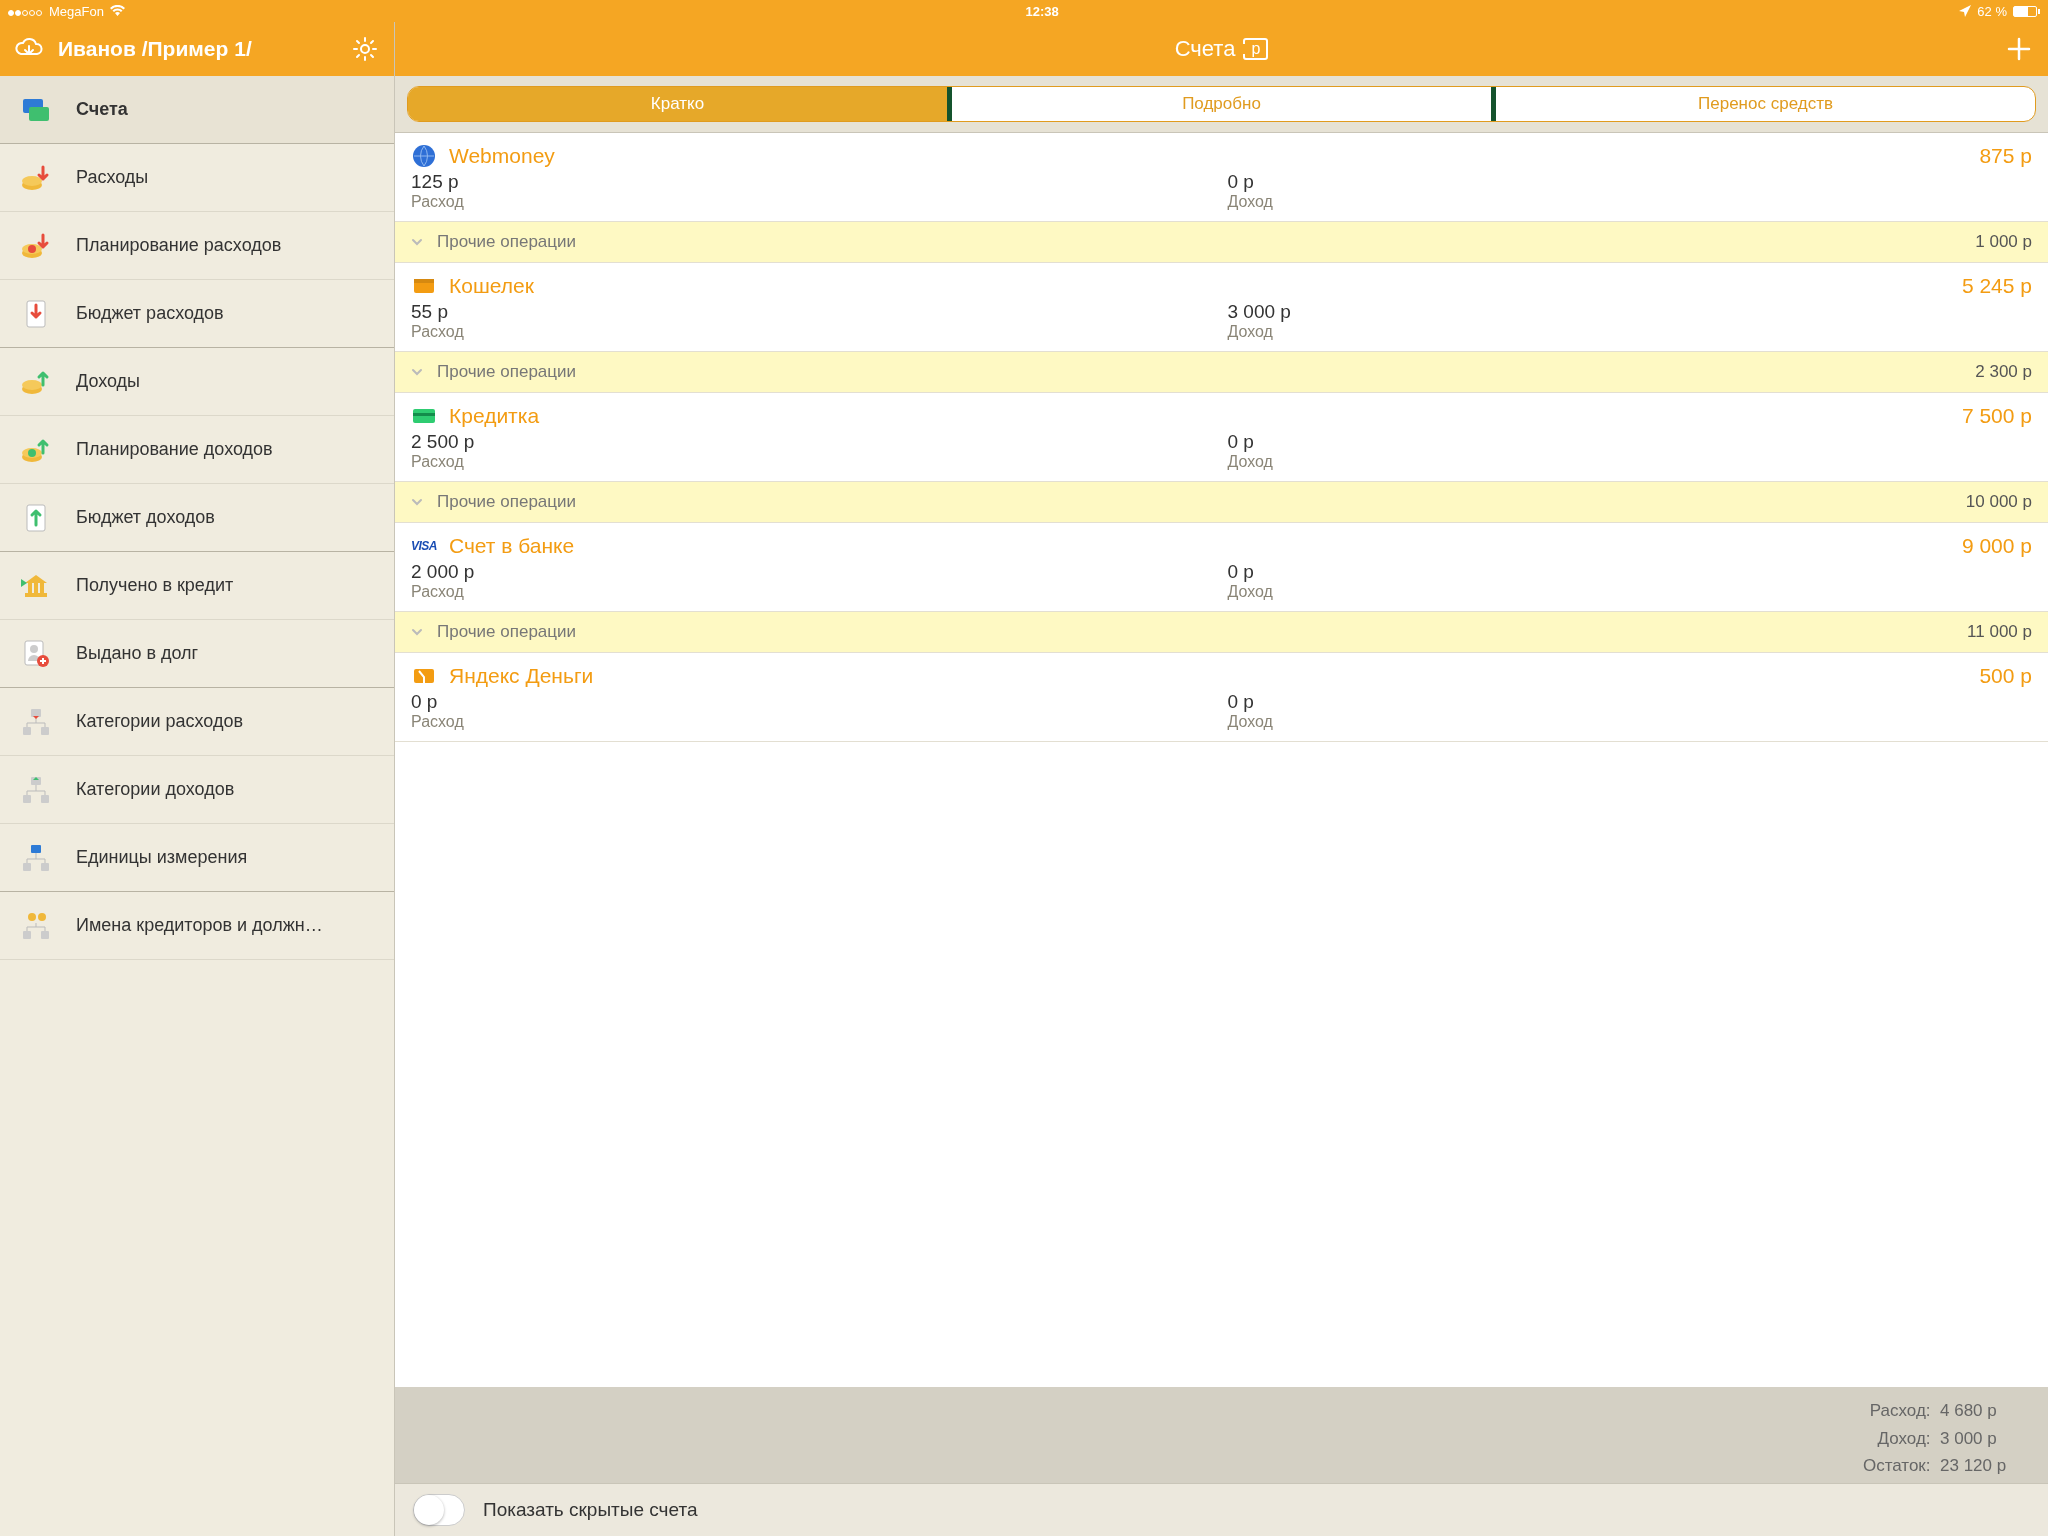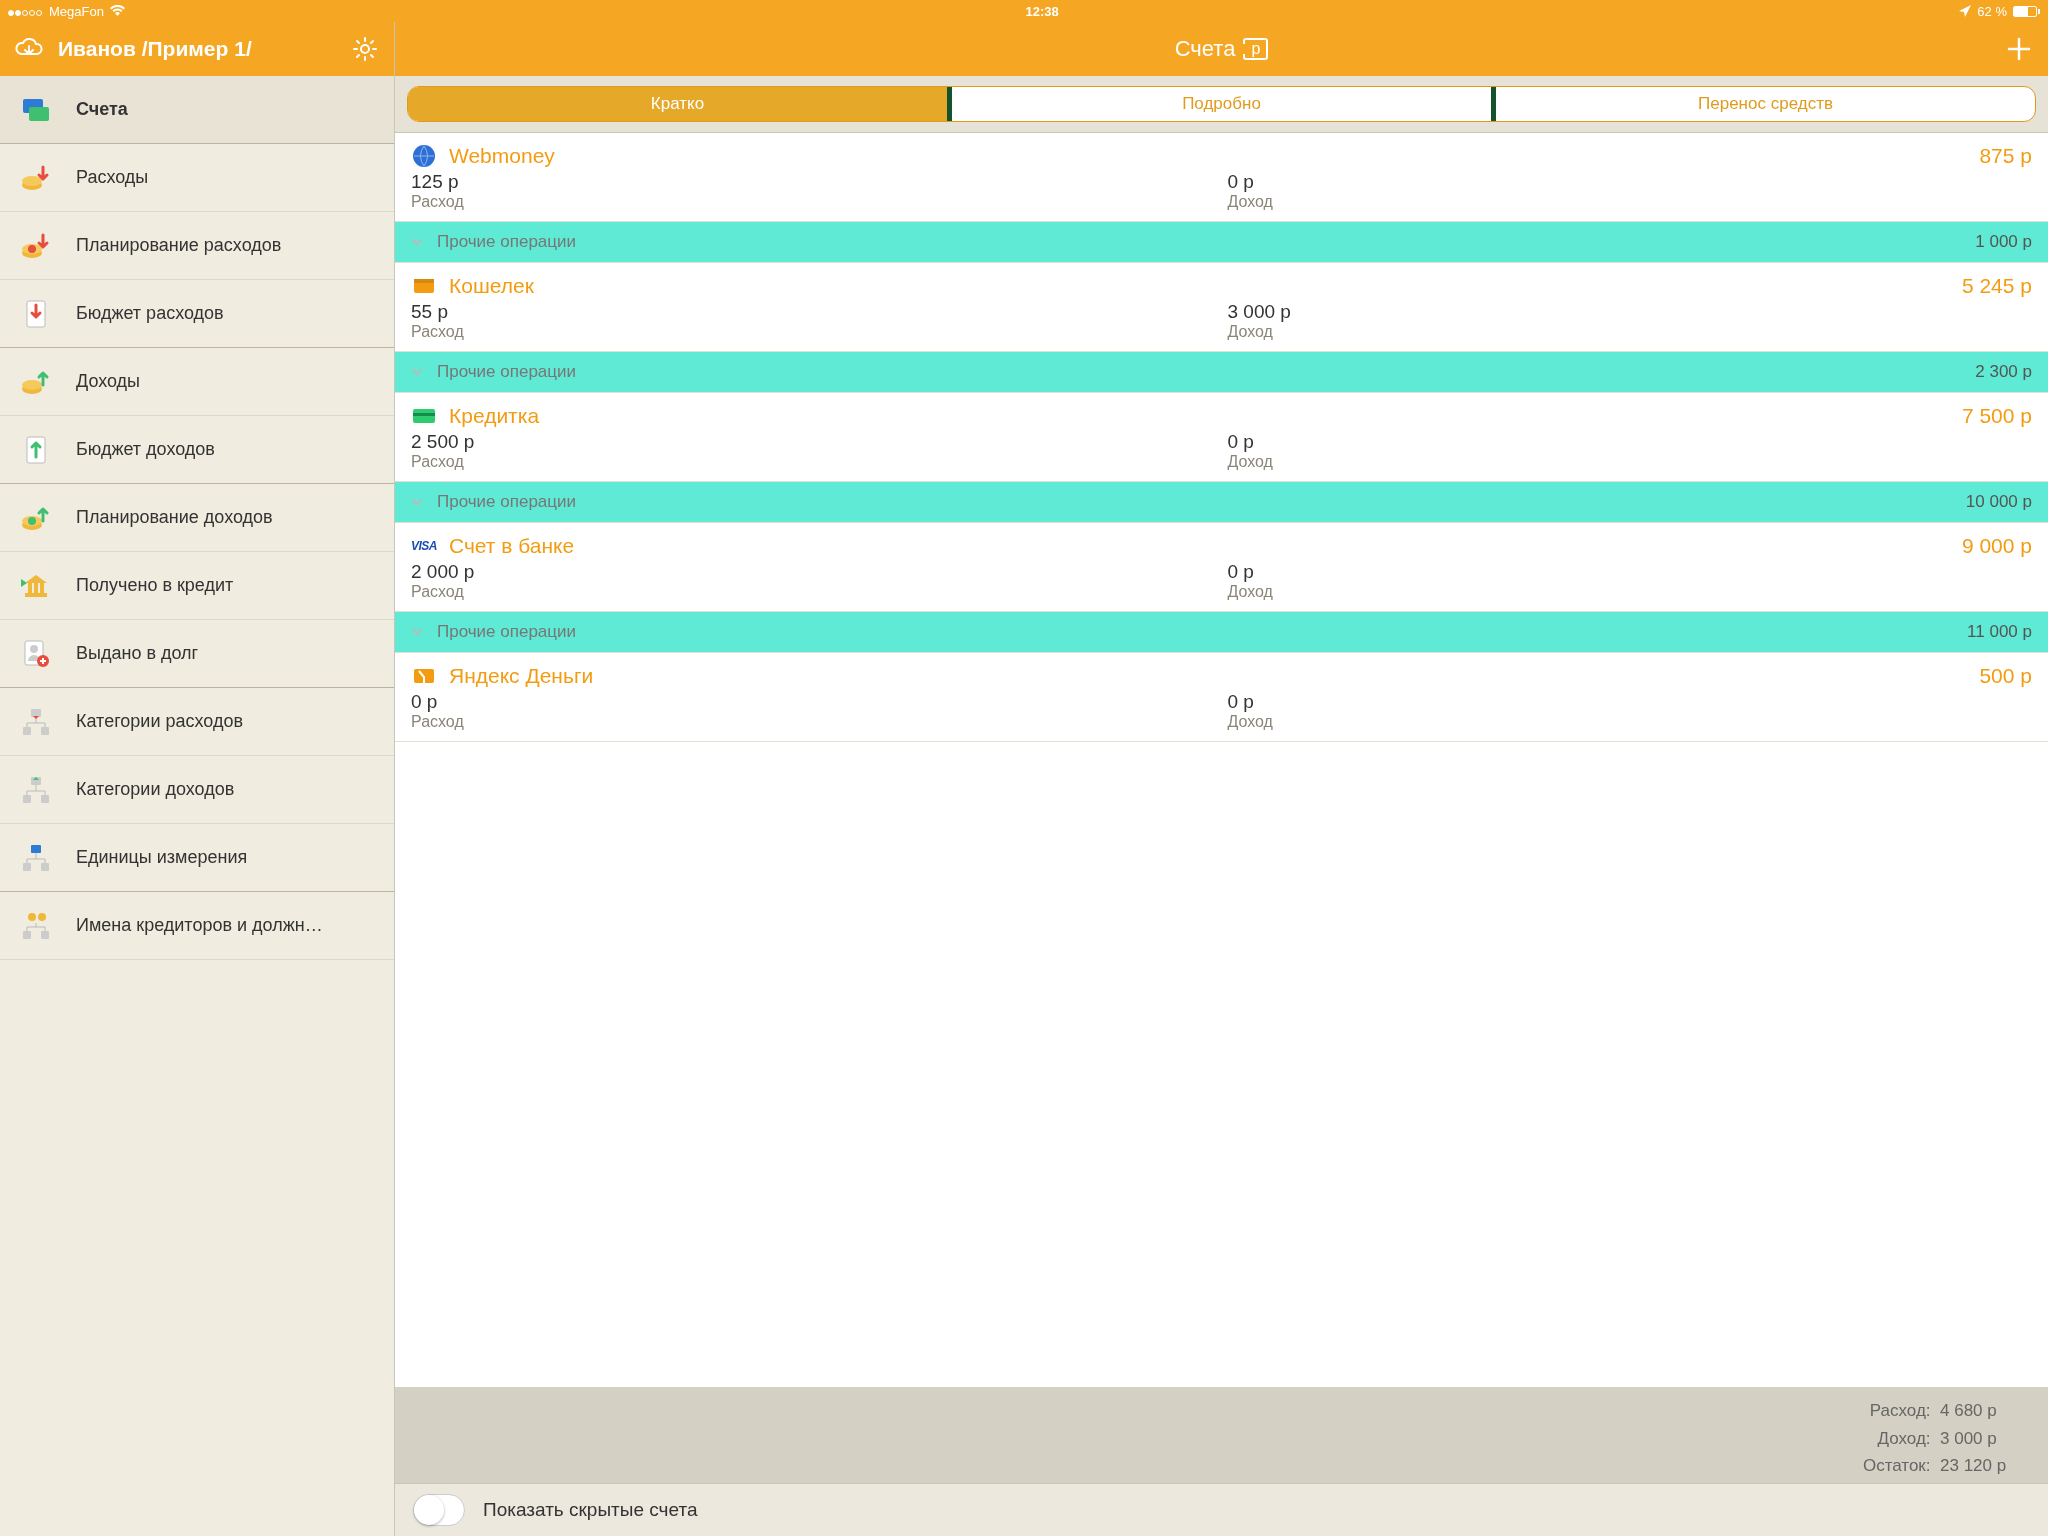--- a/index.html
+++ b/index.html
@@ -49,21 +49,21 @@
   .accounts { flex:1; overflow-y:auto; background:#fff; }
   .account { border-bottom:1px solid #e3dfd2; }
   .account-head { display:flex; align-items:center; padding:10px 16px 2px 16px; gap:12px; }
   .account-icon { width:26px; height:26px; display:flex; align-items:center; justify-content:center; }
   .account-name { flex:1; color:#f39c12; font-size:21px; }
   .account-balance { color:#f39c12; font-size:21px; font-weight:500; white-space:nowrap; }
   .account-row { display:flex; padding:0 16px 10px 16px; gap:12px; }
   .account-col { flex:1; }
   .account-col .val { font-size:19px; color:#333; }
   .account-col .lbl { font-size:16px; color:#8a8577; }
-  .other-ops { background:#5eead4; display:flex; align-items:center; padding:10px 16px; color:#777; font-size:17px; border-top:1px solid #e3dfd2; }
+  .other-ops { background:#fef9c3; display:flex; align-items:center; padding:10px 16px; color:#777; font-size:17px; border-top:1px solid #e3dfd2; }
   .other-ops .chevron { margin-right:14px; color:#bbb; }
   .other-ops .label { flex:1; }
   .other-ops .amount { color:#555; white-space:nowrap; }
 
   
   .summary { background:#d4d0c4; padding:10px 18px 4px; text-align:right; color:#666; font-size:17px; line-height:1.6; }
   .summary span.k { display:inline-block; }
   .summary span.v { display:inline-block; min-width:90px; text-align:left; }
 
   .toggle-row { background:#ece8dd; padding:10px 18px; display:flex; align-items:center; gap:18px; font-size:19px; color:#333; border-top:1px solid #c9c5b8; }
@@ -165,39 +165,39 @@
         <div class="side-item">
           <span class="icon">
             <svg width="34" height="34" viewBox="0 0 34 34">
               <ellipse cx="13" cy="24" rx="10" ry="5" fill="#f0b83a"></ellipse>
               <ellipse cx="13" cy="20" rx="10" ry="5" fill="#f5c95a"></ellipse>
               <path d="M24 20V8m-4 4 4-4 4 4" stroke="#3fbf6f" stroke-width="3" fill="none" stroke-linecap="round" stroke-linejoin="round"></path>
             </svg>
           </span>
     <span>Доходы</span>
         </div>
-        <div class="side-item side-group-sep">
-          <span class="icon">
-            <svg width="34" height="34" viewBox="0 0 34 34">
-              <rect x="8" y="4" width="18" height="26" rx="2" fill="#fff" stroke="#bbb"></rect>
-              <path d="M17 24V10m-4 4 4-4 4 4" stroke="#3fbf6f" stroke-width="3" fill="none" stroke-linecap="round" stroke-linejoin="round"></path>
-            </svg>
-          </span>
-    <span>Бюджет доходов</span>
-        </div>
         <div class="side-item">
           <span class="icon">
             <svg width="34" height="34" viewBox="0 0 34 34">
               <ellipse cx="13" cy="24" rx="10" ry="5" fill="#f0b83a"></ellipse>
               <ellipse cx="13" cy="20" rx="10" ry="5" fill="#f5c95a"></ellipse>
               <circle cx="13" cy="20" r="4" fill="#3fbf6f"></circle>
               <path d="M24 20V8m-4 4 4-4 4 4" stroke="#3fbf6f" stroke-width="3" fill="none" stroke-linecap="round" stroke-linejoin="round"></path>
             </svg>
           </span>
     <span>Планирование доходов</span>
+        </div>
+        <div class="side-item side-group-sep">
+          <span class="icon">
+            <svg width="34" height="34" viewBox="0 0 34 34">
+              <rect x="8" y="4" width="18" height="26" rx="2" fill="#fff" stroke="#bbb"></rect>
+              <path d="M17 24V10m-4 4 4-4 4 4" stroke="#3fbf6f" stroke-width="3" fill="none" stroke-linecap="round" stroke-linejoin="round"></path>
+            </svg>
+          </span>
+    <span>Бюджет доходов</span>
         </div>
         <div class="side-item">
           <span class="icon">
             <svg width="34" height="34" viewBox="0 0 34 34">
               <path d="M6 14 L17 6 L28 14 Z" fill="#f0b83a"></path>
               <rect x="9" y="14" width="4" height="10" fill="#f0b83a"></rect>
               <rect x="15" y="14" width="4" height="10" fill="#f0b83a"></rect>
               <rect x="21" y="14" width="4" height="10" fill="#f0b83a"></rect>
               <rect x="6" y="24" width="22" height="4" fill="#f0b83a"></rect>
               <path d="M2 10 l6 4 -6 4" fill="#3fbf6f"></path>

